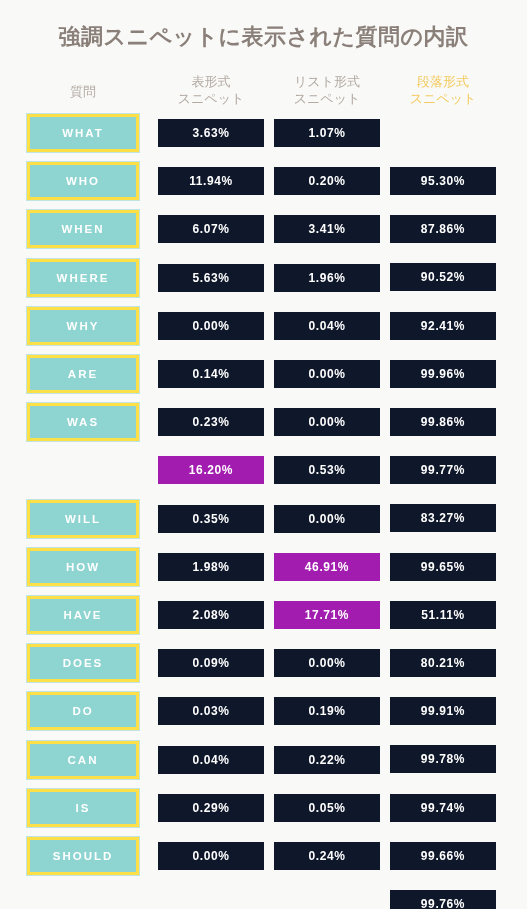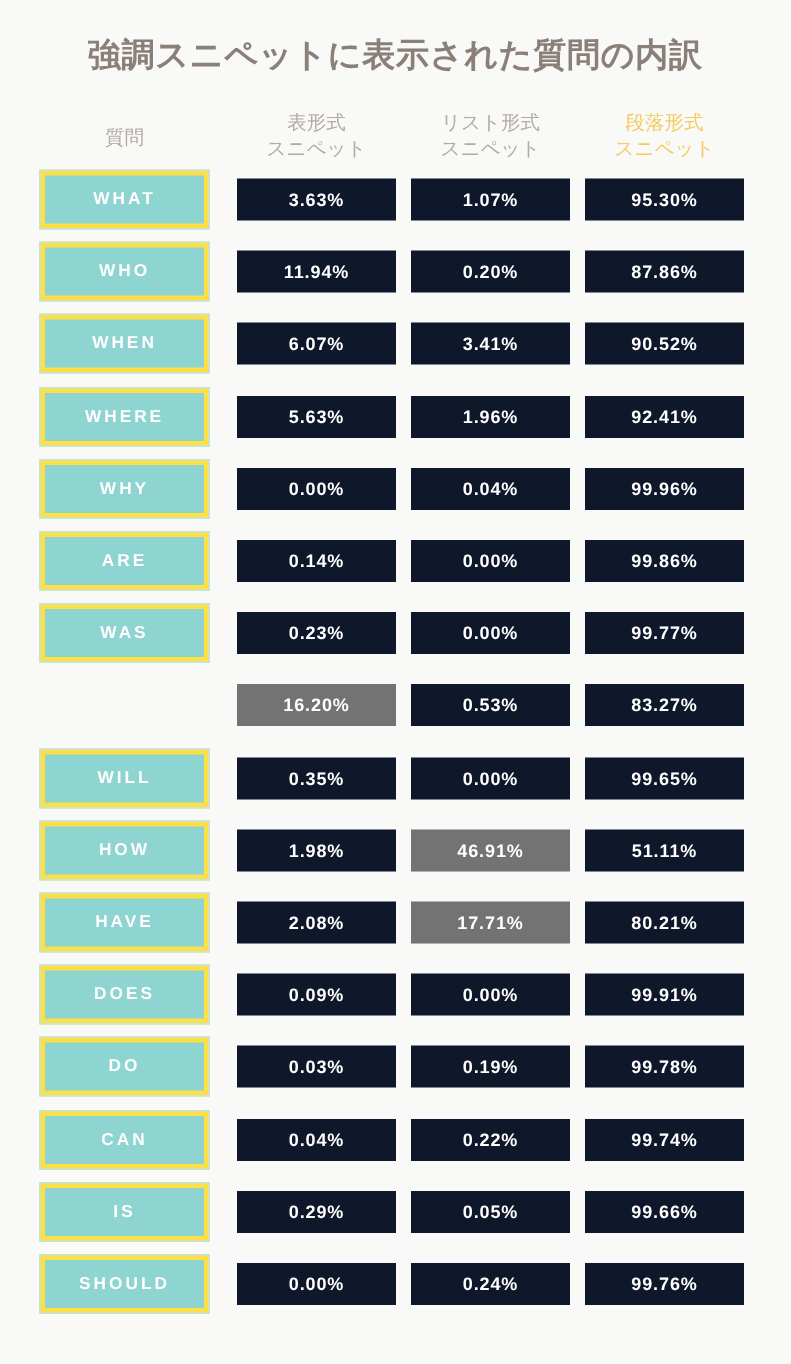--- a/index.html
+++ b/index.html
@@ -86,31 +86,31 @@
   
   .bar{
     position:absolute;
     top:6px;
     width:106px;height:28px;
     background:#0f172a;
     display:flex;
     align-items:center;
     justify-content:center;
   }
-  .bar.hl{background:#737373;}
+  .bar.hl{background:#a21caf;}
   .bar .val{
     font-size:12px;
     font-weight:bold;
     color:#ffffff;
     letter-spacing:0.6px;
   }
   .bar.hl .val{color:#ffffff;}
   .bar-1{left:158px;}
   .bar-2{left:274px;}
-  .bar-3{left:390px;}
+  .bar-3{left:390px;margin-top:48px;}
 </style>
 </head>
 <body>
 
 <div id="infographic">
 
   <div class="title">強調スニペットに表示された質問の内訳</div>
 
   <div class="header-row">
     <div class="hcell hcell-q">質問</div>

